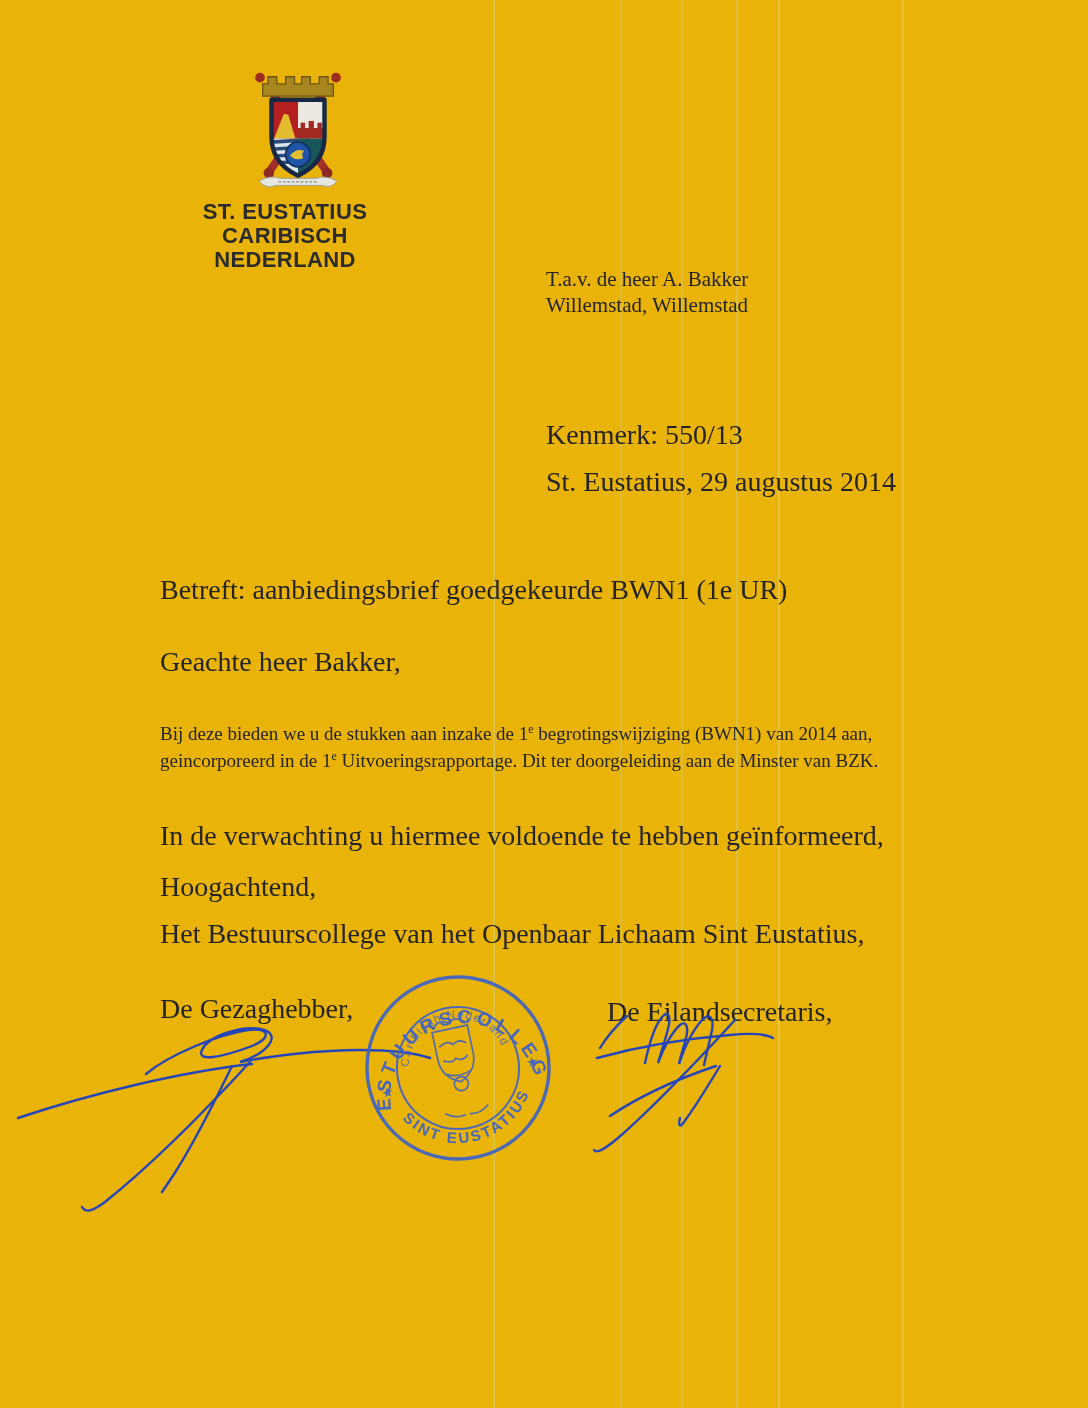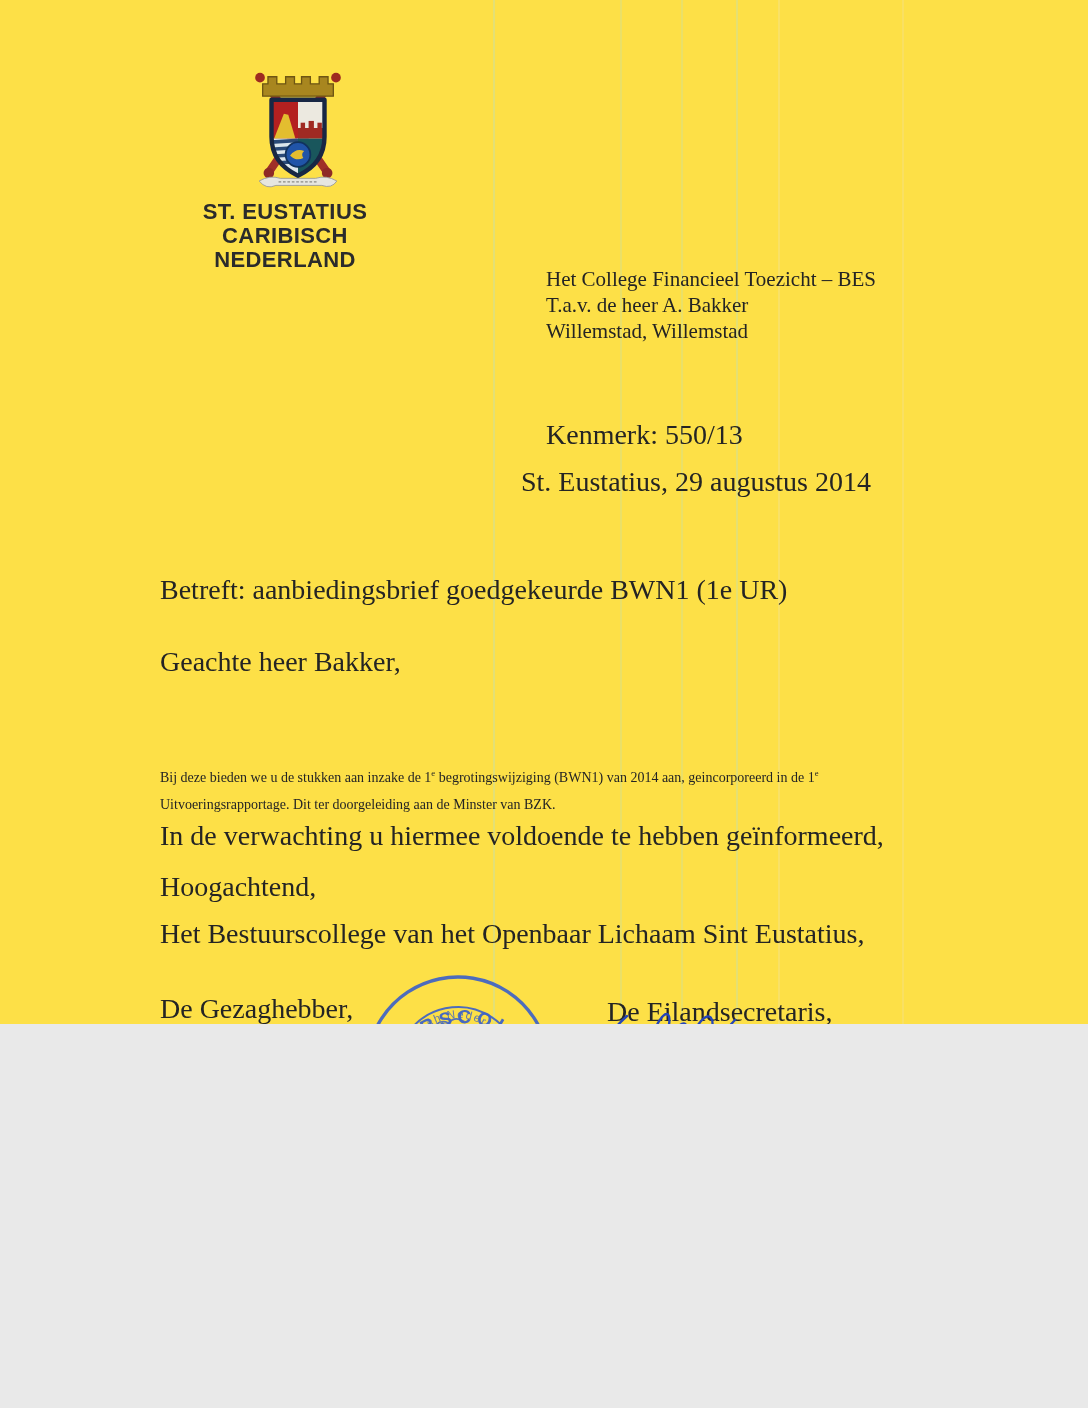--- a/index.html
+++ b/index.html
@@ -1,33 +1,33 @@
 <!DOCTYPE html>
 <html><head>
 <meta charset="utf-8">
 <style>
   html,body { margin:0; padding:0; background:#e9e9e9; }
   .page {
-    position:relative; width:1088px; height:1024px;
-    background:#fde047; overflow:hidden;
+    position:relative; width:1088px; height:1408px;
+    background:#eab308; overflow:hidden;
     font-family:"Liberation Serif","DejaVu Serif",serif;
     color:#242424;
     text-decoration:underline;
   }
   .abs { position:absolute; }
   .scanline { position:absolute; top:0; bottom:0; width:2px; pointer-events:none; }
   .letterhead-text {
     position:absolute; left:156px; top:200px; width:258px;
     text-align:center; font-family:"Liberation Sans","DejaVu Sans",sans-serif;
     font-weight:bold; font-size:22px; line-height:24px; color:#2b2b2b;
     letter-spacing:0.4px;
   }
   .addr { position:absolute; left:546px; top:266px; font-size:21px; line-height:26px; }
   .line { position:absolute; font-size:28px; white-space:nowrap; }
-  .para { position:absolute; left:160px; width:780px; font-size:14px; line-height:27px;margin-top:44px; }
+  .para { position:absolute; left:160px; width:780px; font-size:19px; line-height:27px; }
   sup { font-size:0.62em; vertical-align:super; line-height:0; }
   .sig-layer { position:absolute; left:0; top:966px; }
   svg text { font-family:"Liberation Sans","DejaVu Sans",sans-serif; }
 </style>
 </head>
 <body>
 
 <div class="page">
 
   <div class="scanline" style="left:493px; background:rgba(170,225,225,0.30);"></div>
@@ -80,28 +80,27 @@
     <path d="M16 136 Q28 129 40 133 L80 133 Q92 129 104 136 Q98 145 87 141 L35 141 Q24 146 16 136 Z" fill="#e6e6e0" stroke="#9a9a94" stroke-width="1"></path>
     <path d="M38 137 h44" stroke="#8a8a84" stroke-width="1.5" stroke-dasharray="3 2"></path>
   </svg>
 
   <div class="letterhead-text">
     <div>ST. EUSTATIUS</div>
     <div>CARIBISCH NEDERLAND</div>
   </div>
 
   <div class="addr">
-    <div>Het College Financieel Toezicht – BES</div>
     <div>T.a.v. de heer A. Bakker</div>
     <div>Willemstad, Willemstad</div>
   </div>
 
   <div class="line" style="left:546px; top:419px;">Kenmerk: 550/13</div>
 
-  <div class="line" style="left:521px; top:466px;text-align:right;">St. Eustatius, 29 augustus 2014</div>
+  <div class="line" style="left:546px; top:466px;text-align:right;">St. Eustatius, 29 augustus 2014</div>
 
   <div class="line" style="left:160px; top:574px;">Betreft: aanbiedingsbrief goedgekeurde BWN1 (1e UR)</div>
 
   <div class="line" style="left:160px; top:646px;">Geachte heer Bakker,</div>
 
   <div class="para" style="top:720px;"><span>Bij deze bieden we u de stukken aan inzake de 1</span><sup>e</sup><span> begrotingswijziging (BWN1) van 2014 aan, geincorporeerd in de 1</span><sup>e</sup><span> Uitvoeringsrapportage. Dit ter doorgeleiding aan de Minster van BZK.</span></div>
 
   <div class="line" style="left:160px; top:820px;text-align:right;">In de verwachting u hiermee voldoende te hebben geïnformeerd,</div>
 
   <div class="line" style="left:160px; top:871px;">Hoogachtend,</div>

